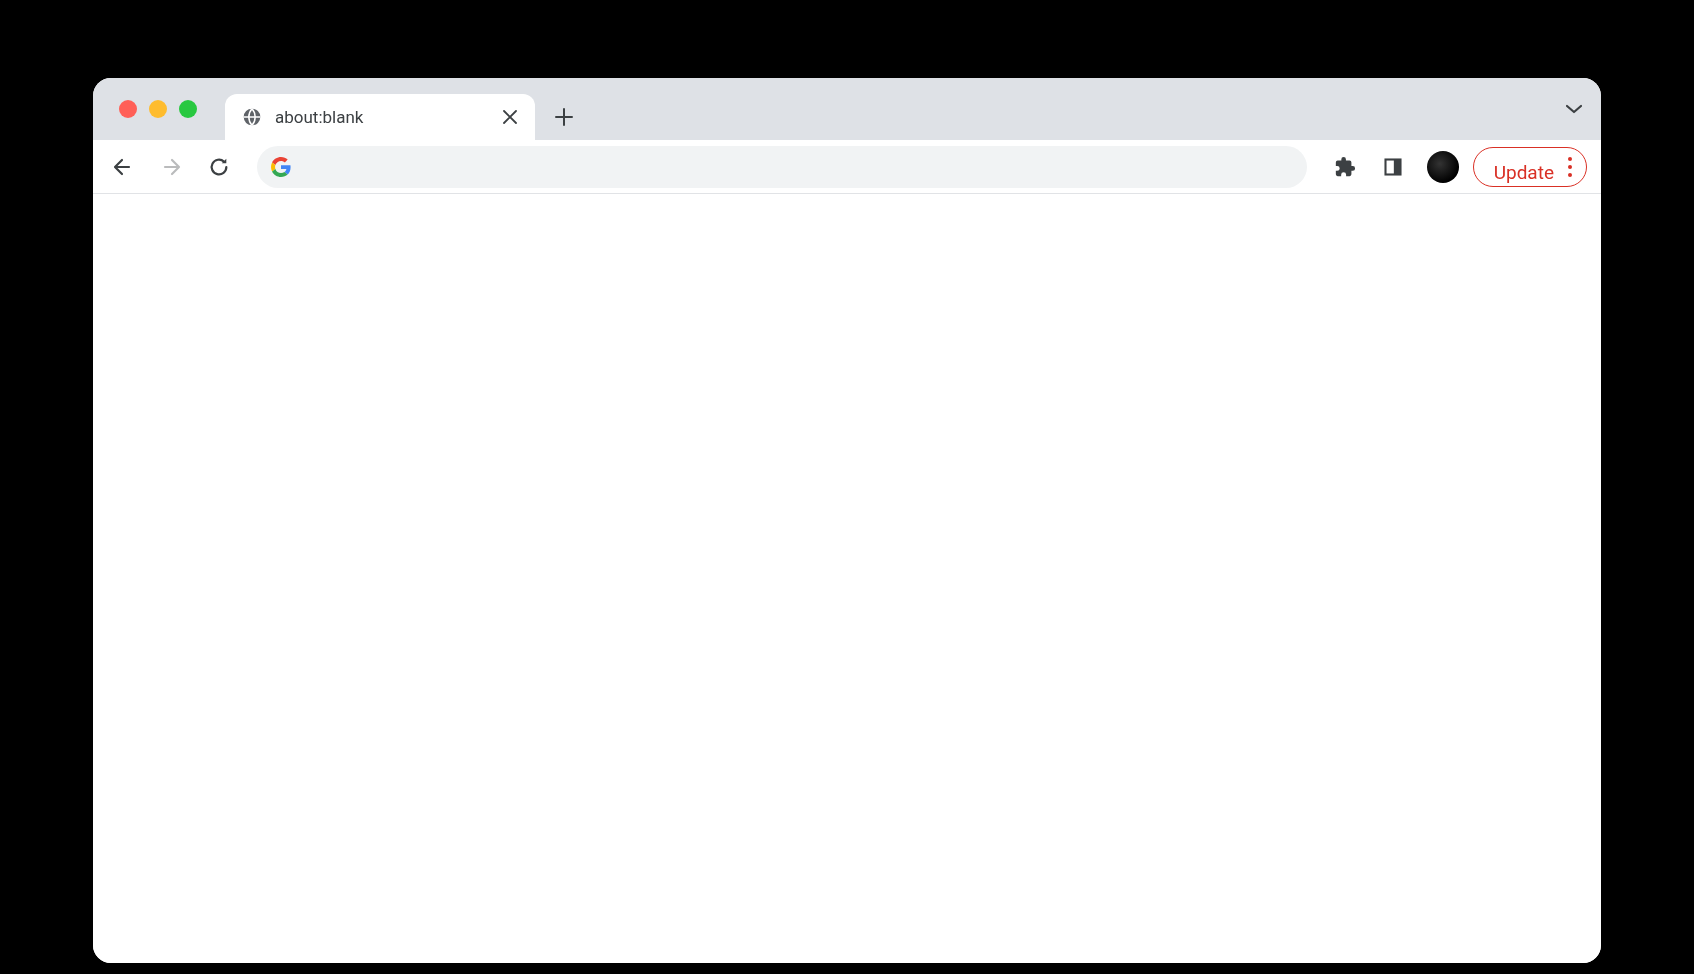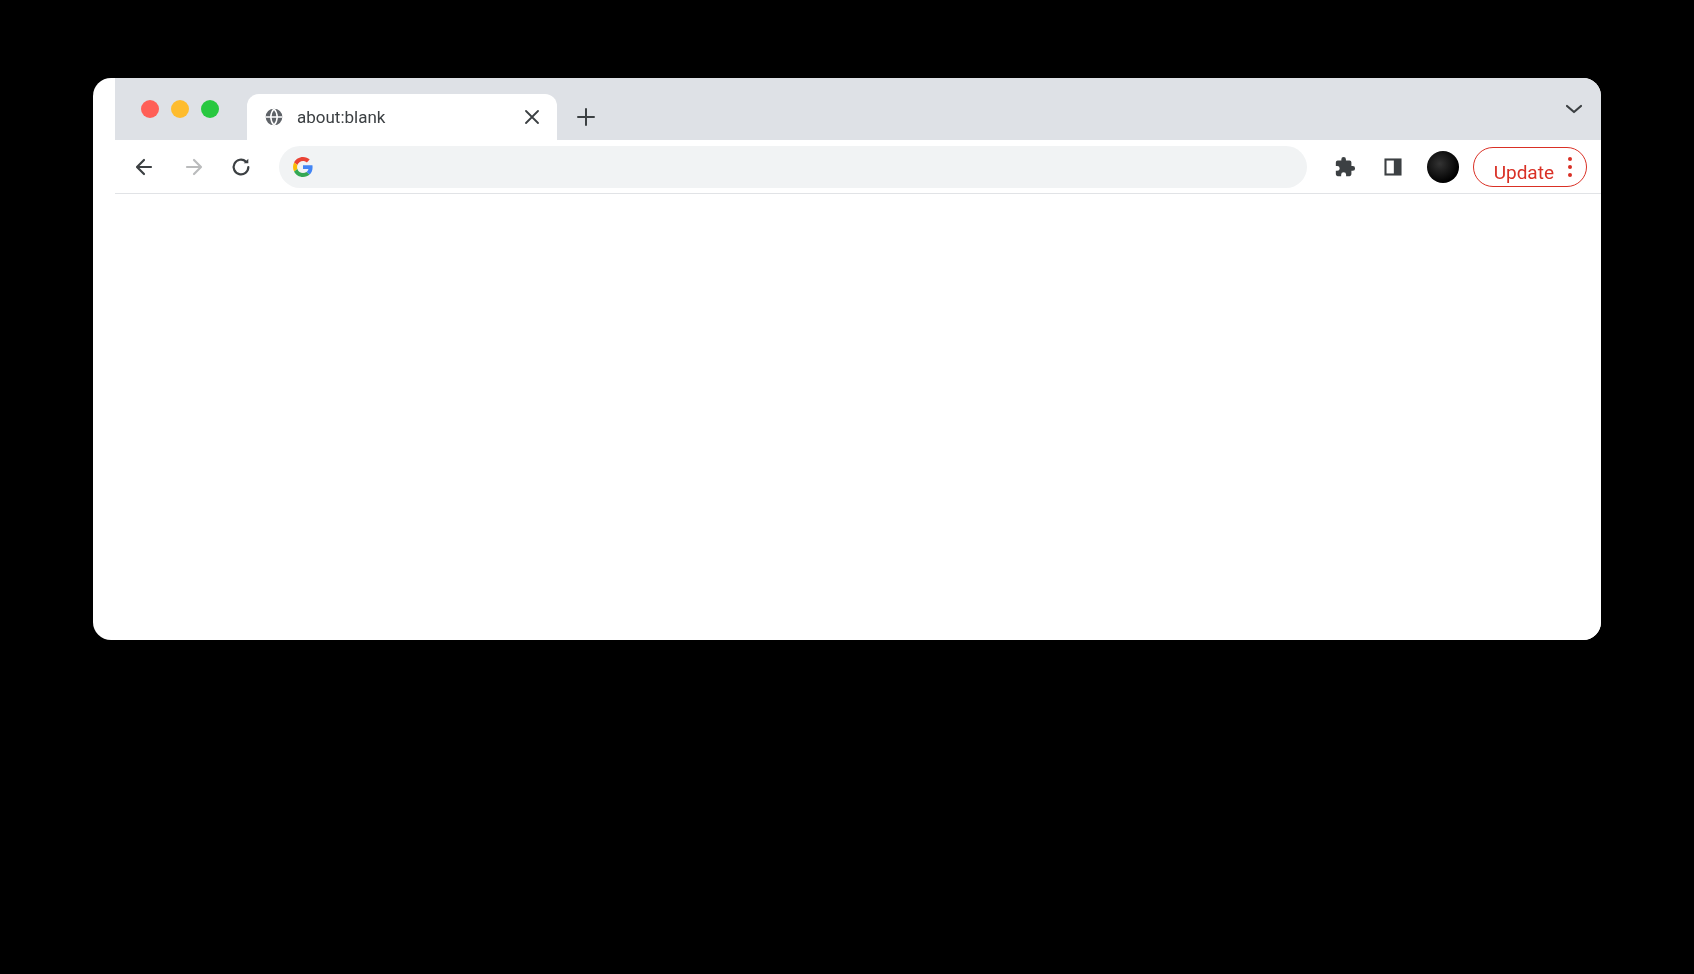--- a/index.html
+++ b/index.html
@@ -12,28 +12,27 @@
       height: 974px;
       background: #000;
       font-family: -apple-system, BlinkMacSystemFont, "Segoe UI", Roboto, Arial, sans-serif;
       display: flex;
       align-items: flex-start;
       justify-content: center;
       padding-top: 78px;
     }
     .browser-window {
       width: 1508px;
-      height: 562px;
+      height: 885px;
       background: #fff;
       border-radius: 18px;
       overflow: hidden;
       display: flex;
       flex-direction: column;
       box-shadow: 0 0 1px rgba(0,0,0,0.4);
-      padding-left: 22px;
     }
     .tab-bar {
       height: 62px;
       background: #dee1e6;
       display: flex;
       align-items: flex-end;
       padding: 0 12px;
       position: relative;
     }
     .traffic-lights {

